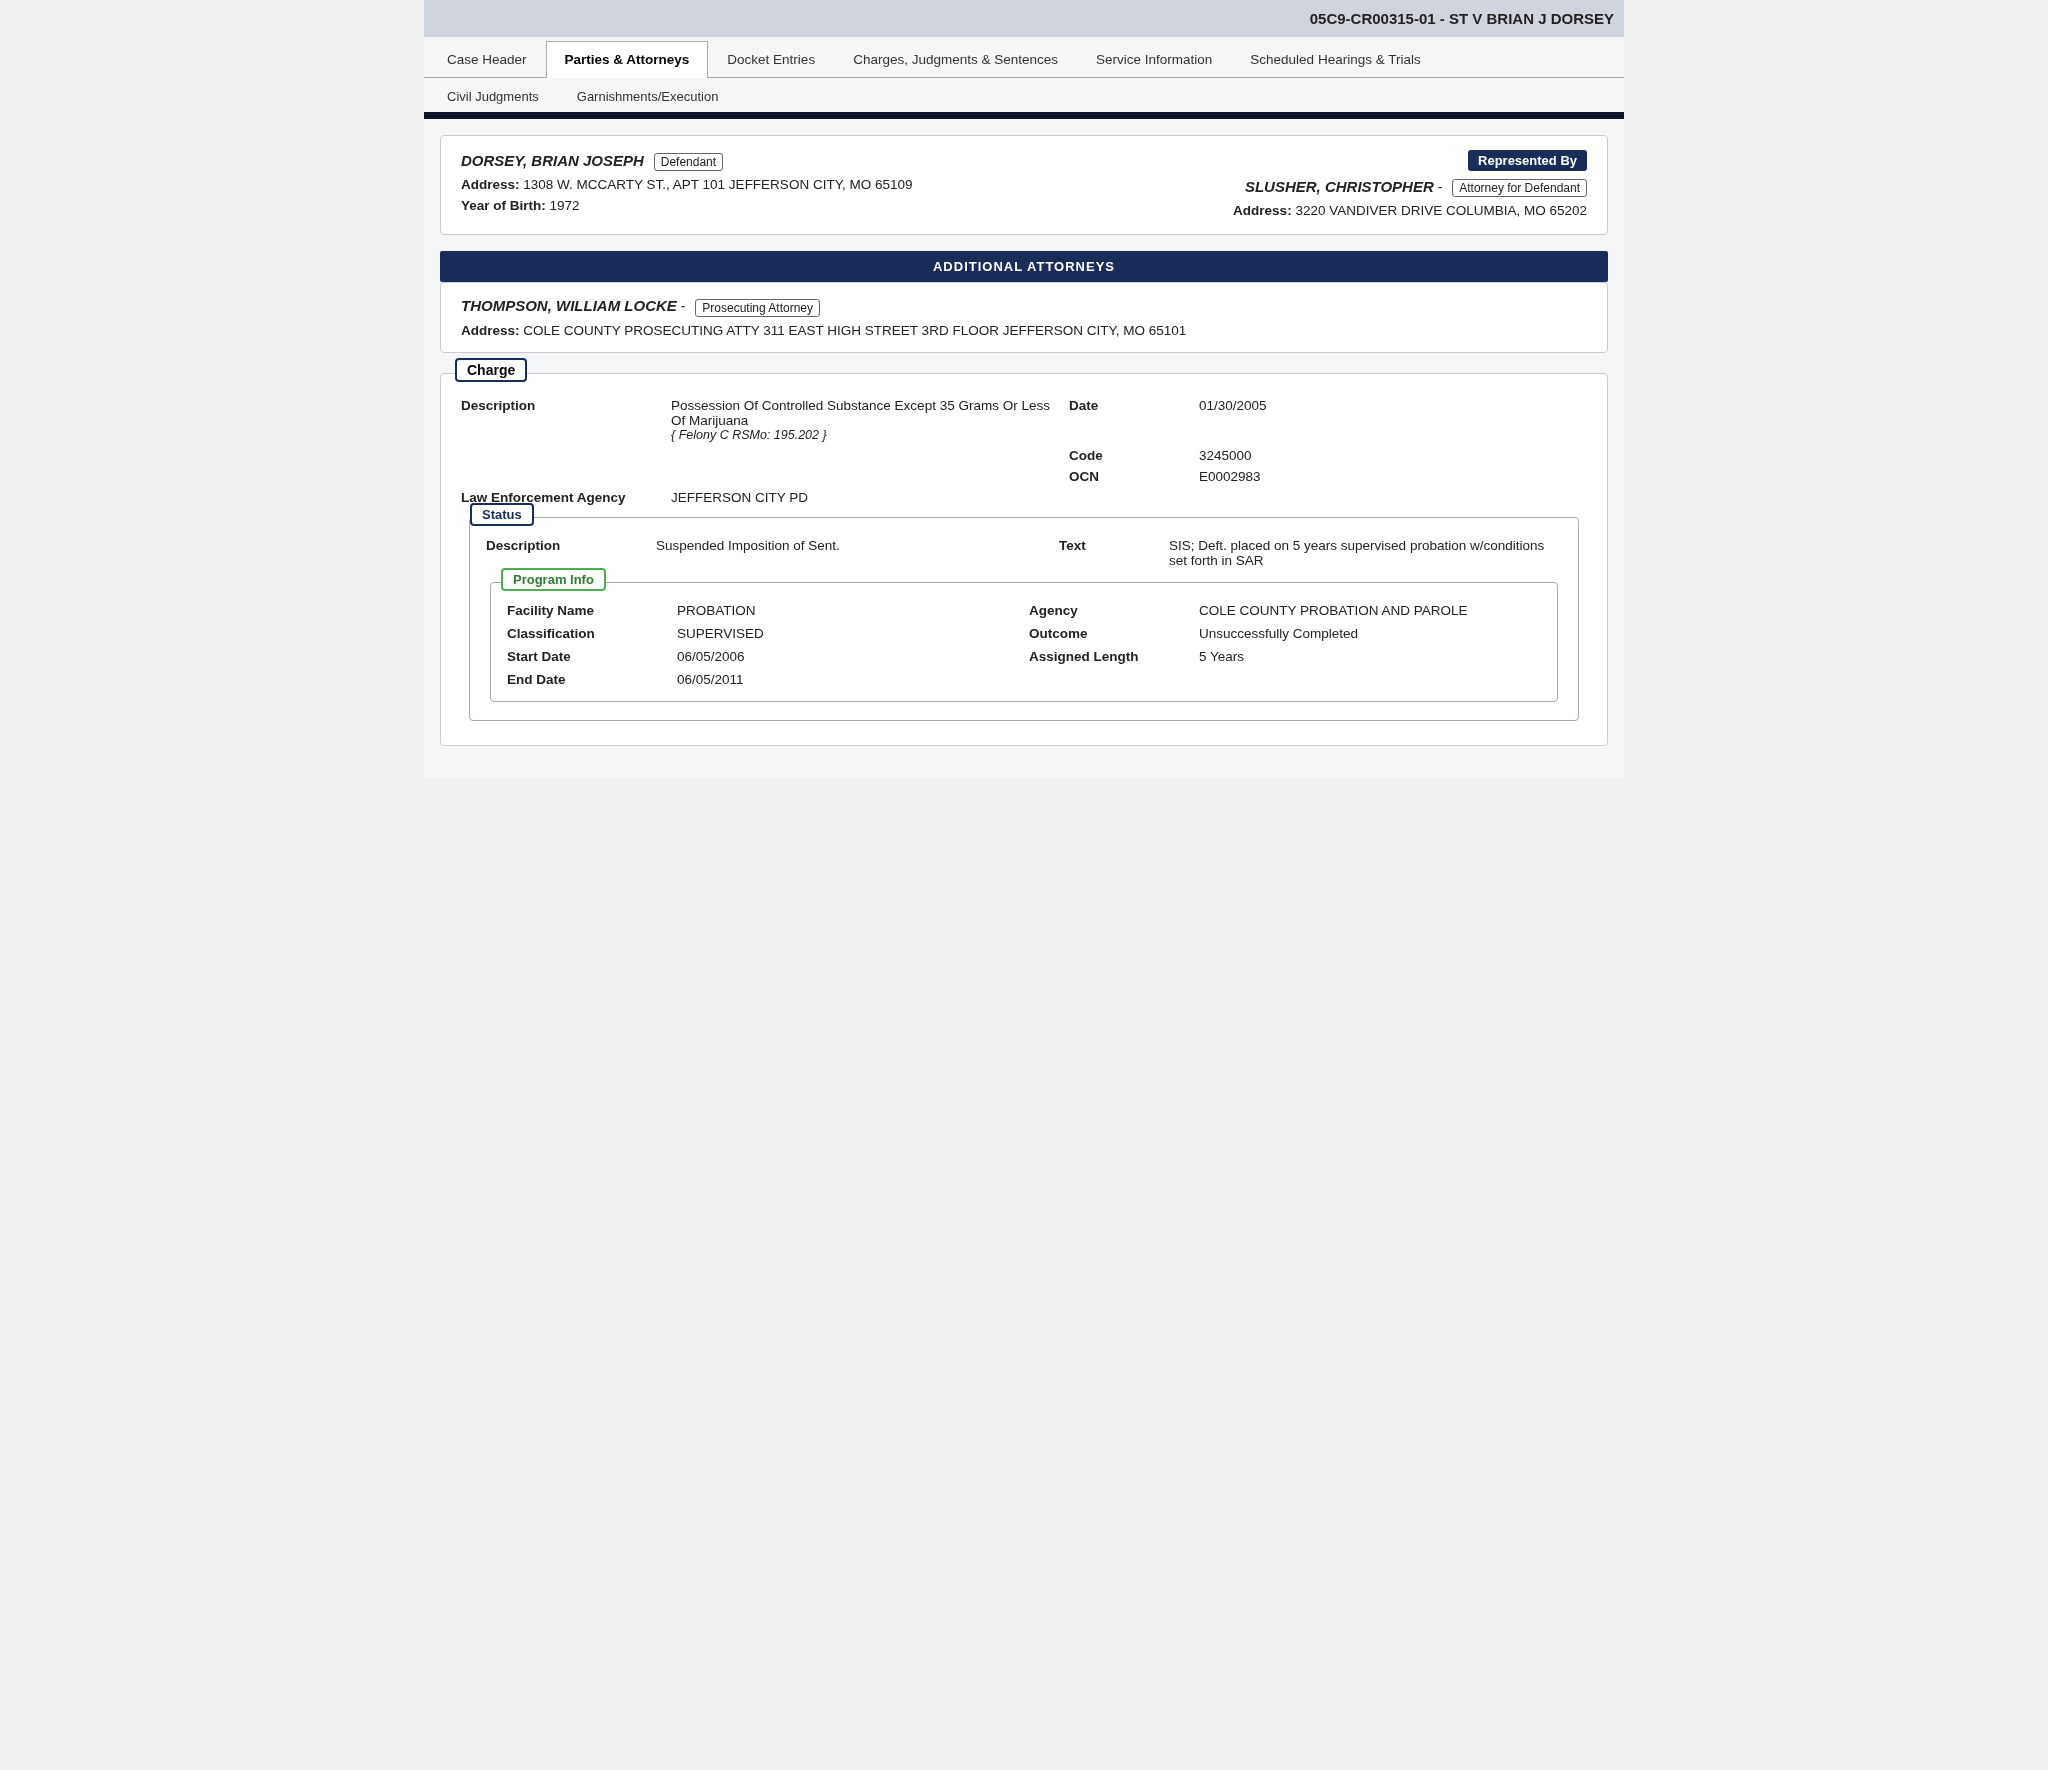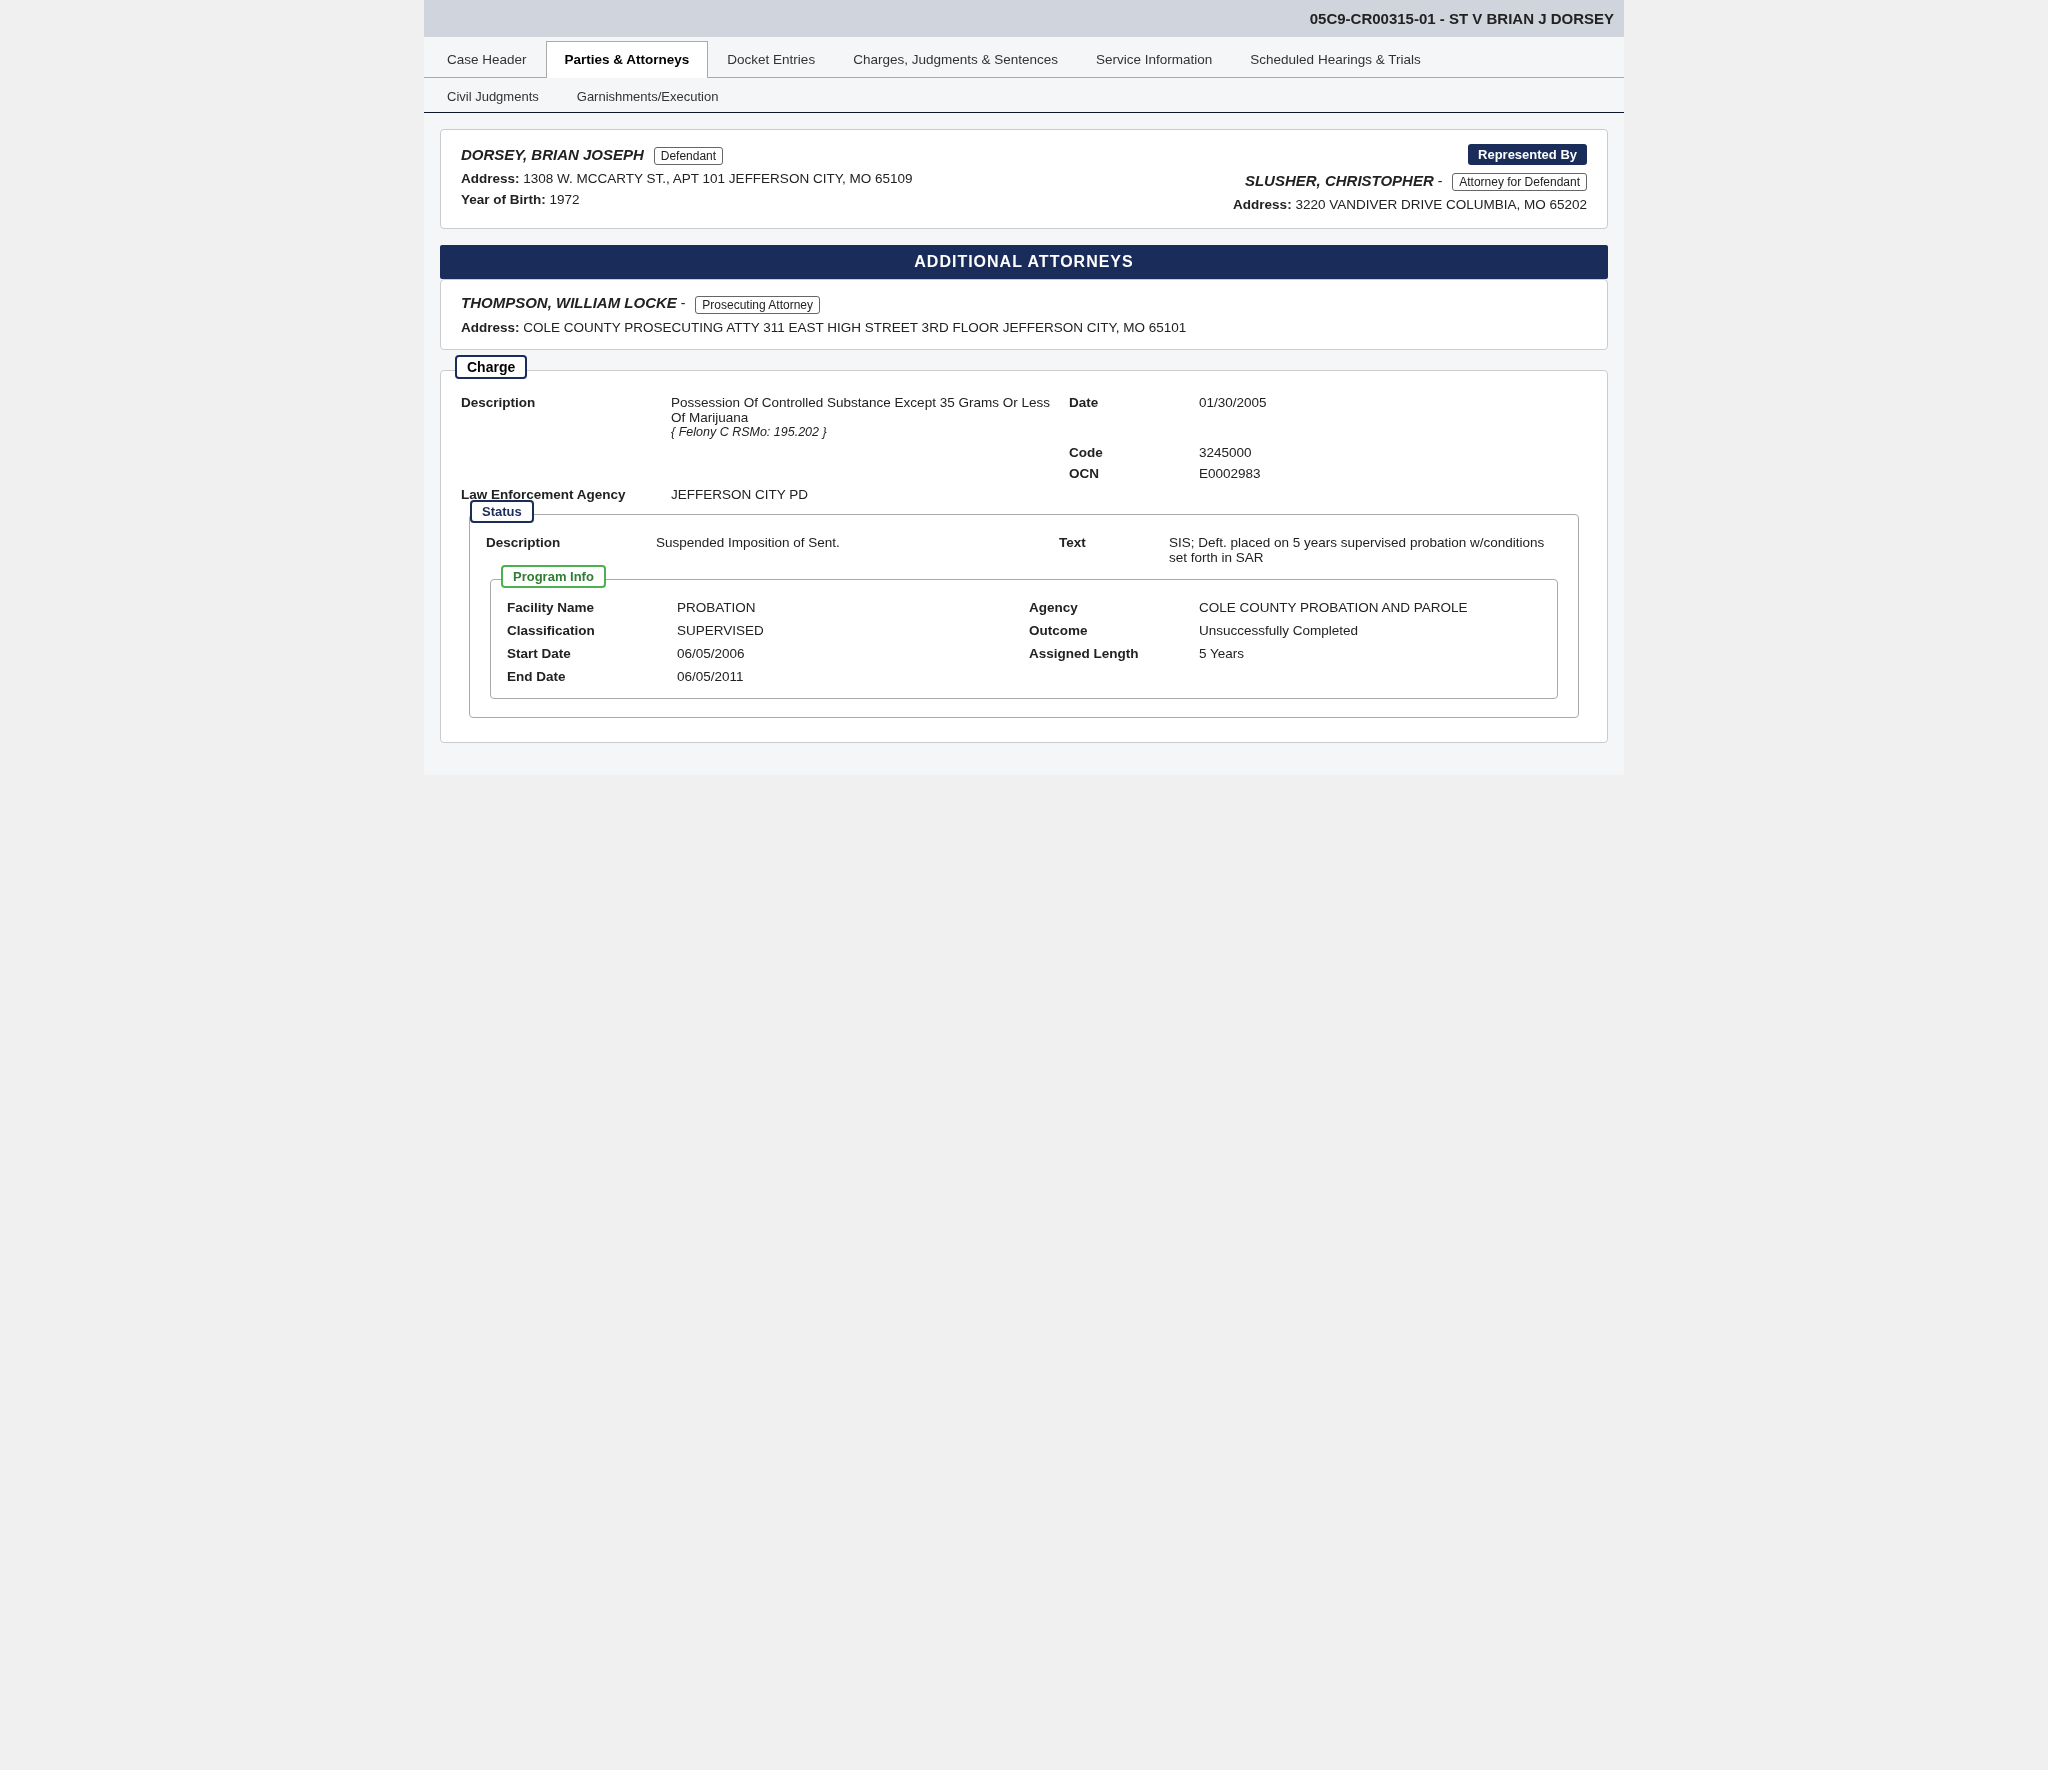--- a/index.html
+++ b/index.html
@@ -46,21 +46,21 @@
       background: #fff;
       border-color: #aaa;
       border-bottom-color: #fff;
       font-weight: bold;
       color: #000;
       margin-bottom: -1px;
     }
     
     .tab-bar-secondary {
       display: flex;
-      border-bottom: 1px solid #0f172a;
+      border-bottom: 7px solid #0f172a;
       background: #f5f6f8;
       padding: 0 4px;
     }
     .tab-secondary {
       padding: 8px 18px;
       cursor: pointer;
       font-size: 13px;
       color: #333;
       border: 1px solid transparent;
       border-bottom: none;
@@ -117,21 +117,21 @@
     }
     .info-line strong {
       font-weight: bold;
     }
     
     .section-header {
       background: #1a2d5a;
       color: #fff;
       text-align: center;
       padding: 8px;
-      font-size: 16px;
+      font-size: 13px;
       font-weight: bold;
       letter-spacing: 1px;
       border-radius: 2px;
       margin-bottom: 0;
     }
     .additional-attorneys-card {
       background: #fff;
       border: 1px solid #ccc;
       border-radius: 4px;
       padding: 14px 20px;

